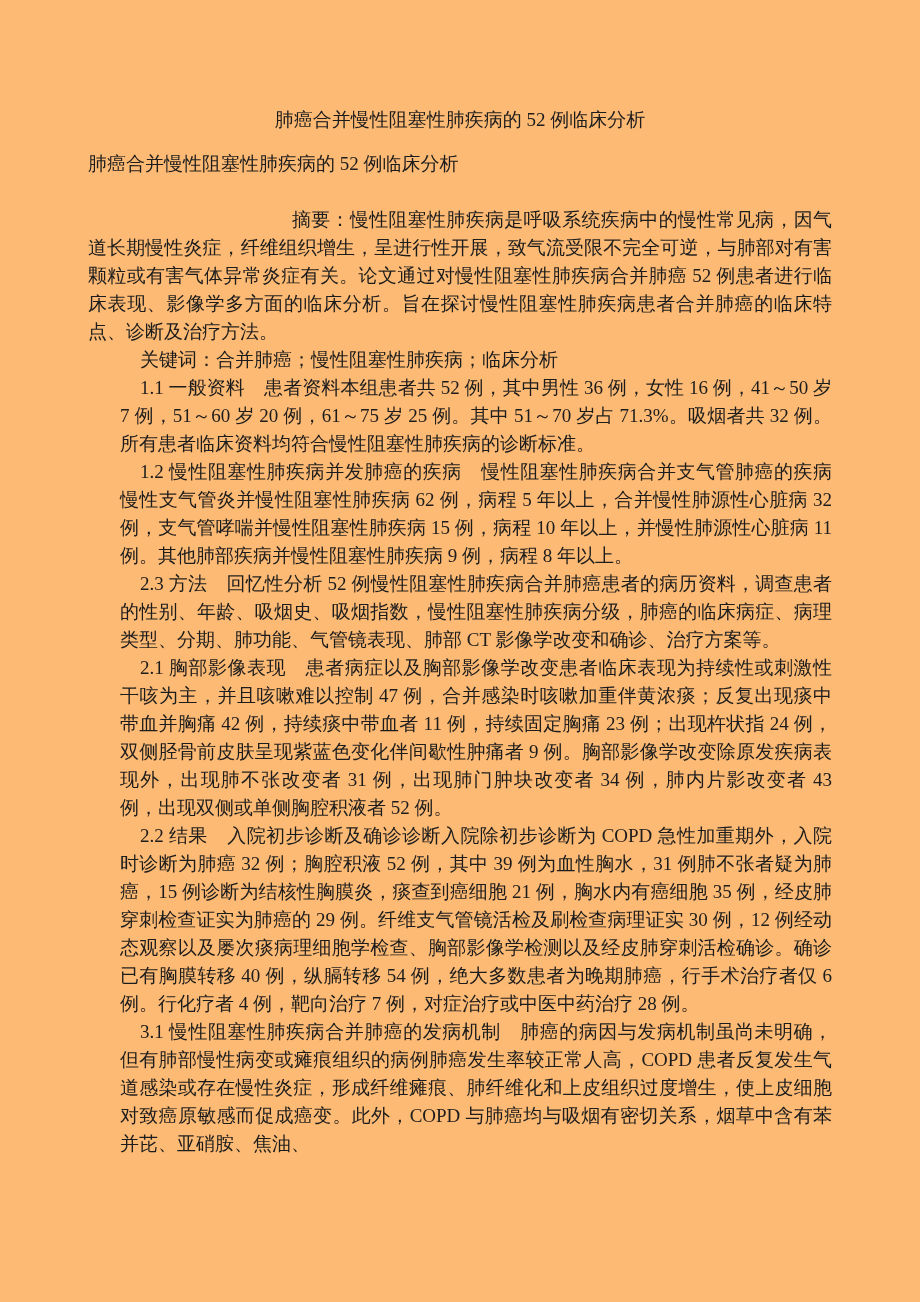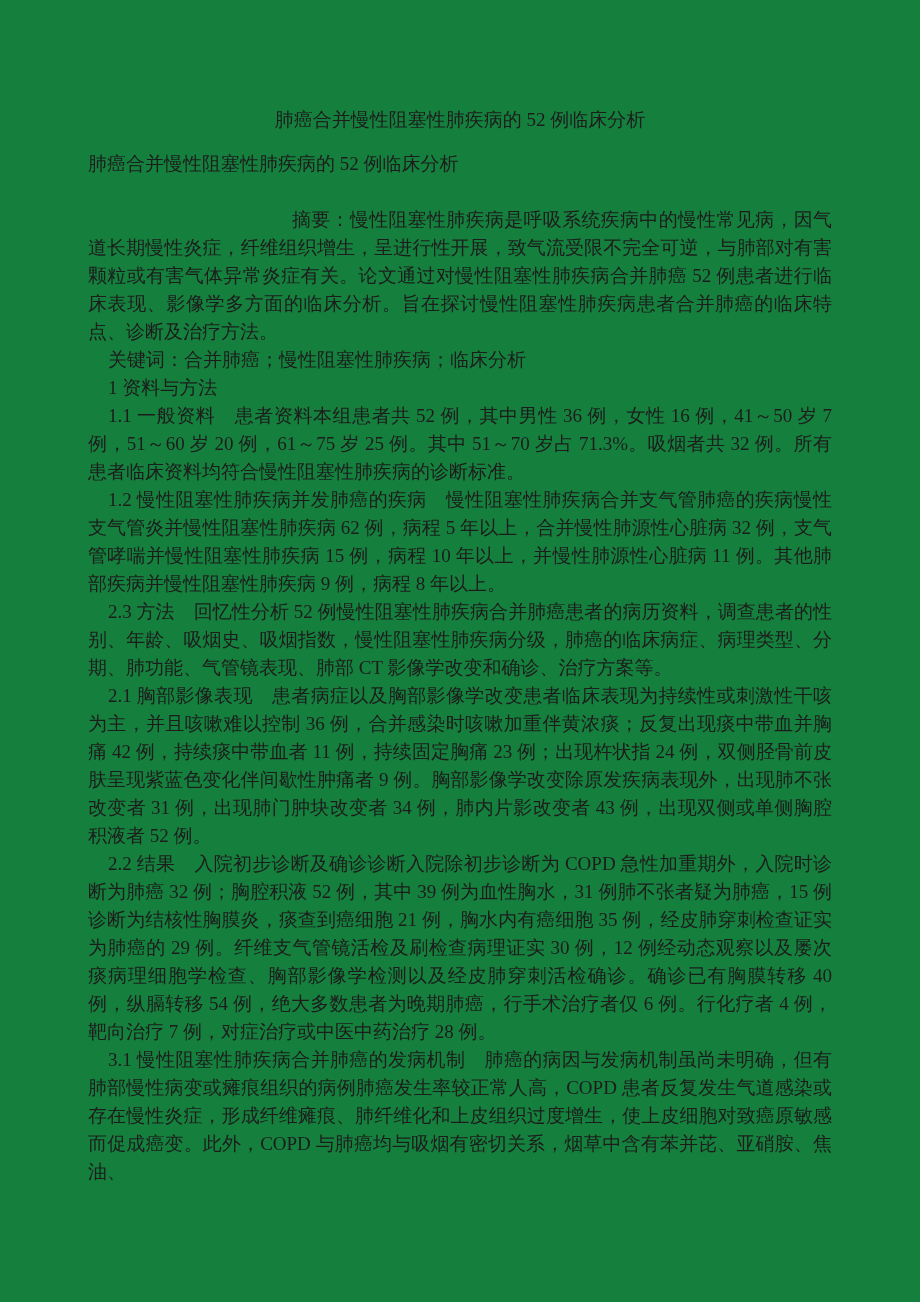--- a/index.html
+++ b/index.html
@@ -12,21 +12,21 @@
     height: 1302px;
     overflow: hidden;
     font-family: "Liberation Serif", "DejaVu Serif", serif;
     color: #1c1c1c;
   }
   .doc-page {
     box-sizing: border-box;
     width: 920px;
     height: 1302px;
     padding: 106px 88px 0 88px;
-    background: #15803d;
+    background: #fdba74;
   }
   .doc-page p {
     margin: 0;
     font-size: 19px;
     line-height: 28px;
     text-align: justify;
     word-break: break-all;
     white-space: pre-wrap;
   }
   p.doc-title {
@@ -37,44 +37,44 @@
     margin-bottom: 28px; 
     text-align: left;
   }
   p.abstract {
     text-indent: 204px; 
   }
   p.keywords,
   p.section-heading,
   p.body-para {
     text-indent: 20px; 
+    margin-left: 32px;
   }
 </style>
 </head>
 <body>
 
 <div class="doc-page">
 
   <p class="doc-title">肺癌合并慢性阻塞性肺疾病的 52 例临床分析</p>
 
   <p class="title-repeat">肺癌合并慢性阻塞性肺疾病的 52 例临床分析</p>
 
   <p class="abstract">摘要：慢性阻塞性肺疾病是呼吸系统疾病中的慢性常见病，因气道长期慢性炎症，纤维组织增生，呈进行性开展，致气流受限不完全可逆，与肺部对有害颗粒或有害气体异常炎症有关。论文通过对慢性阻塞性肺疾病合并肺癌 52 例患者进行临床表现、影像学多方面的临床分析。旨在探讨慢性阻塞性肺疾病患者合并肺癌的临床特点、诊断及治疗方法。</p>
 
   <p class="keywords">关键词：合并肺癌；慢性阻塞性肺疾病；临床分析</p>
 
-  <p class="section-heading">1 资料与方法</p>
 
   <p class="body-para">1.1 一般资料　患者资料本组患者共 52 例，其中男性 36 例，女性 16 例，41～50 岁 7 例，51～60 岁 20 例，61～75 岁 25 例。其中 51～70 岁占 71.3%。吸烟者共 32 例。所有患者临床资料均符合慢性阻塞性肺疾病的诊断标准。</p>
 
   <p class="body-para">1.2 慢性阻塞性肺疾病并发肺癌的疾病　慢性阻塞性肺疾病合并支气管肺癌的疾病慢性支气管炎并慢性阻塞性肺疾病 62 例，病程 5 年以上，合并慢性肺源性心脏病 32 例，支气管哮喘并慢性阻塞性肺疾病 15 例，病程 10 年以上，并慢性肺源性心脏病 11 例。其他肺部疾病并慢性阻塞性肺疾病 9 例，病程 8 年以上。</p>
 
   <p class="body-para">2.3 方法　回忆性分析 52 例慢性阻塞性肺疾病合并肺癌患者的病历资料，调查患者的性别、年龄、吸烟史、吸烟指数，慢性阻塞性肺疾病分级，肺癌的临床病症、病理类型、分期、肺功能、气管镜表现、肺部 CT 影像学改变和确诊、治疗方案等。</p>
 
 
-  <p class="body-para">2.1 胸部影像表现　患者病症以及胸部影像学改变患者临床表现为持续性或刺激性干咳为主，并且咳嗽难以控制 36 例，合并感染时咳嗽加重伴黄浓痰；反复出现痰中带血并胸痛 42 例，持续痰中带血者 11 例，持续固定胸痛 23 例；出现杵状指 24 例，双侧胫骨前皮肤呈现紫蓝色变化伴间歇性肿痛者 9 例。胸部影像学改变除原发疾病表现外，出现肺不张改变者 31 例，出现肺门肿块改变者 34 例，肺内片影改变者 43 例，出现双侧或单侧胸腔积液者 52 例。</p>
+  <p class="body-para">2.1 胸部影像表现　患者病症以及胸部影像学改变患者临床表现为持续性或刺激性干咳为主，并且咳嗽难以控制 47 例，合并感染时咳嗽加重伴黄浓痰；反复出现痰中带血并胸痛 42 例，持续痰中带血者 11 例，持续固定胸痛 23 例；出现杵状指 24 例，双侧胫骨前皮肤呈现紫蓝色变化伴间歇性肿痛者 9 例。胸部影像学改变除原发疾病表现外，出现肺不张改变者 31 例，出现肺门肿块改变者 34 例，肺内片影改变者 43 例，出现双侧或单侧胸腔积液者 52 例。</p>
 
   <p class="body-para">2.2 结果　入院初步诊断及确诊诊断入院除初步诊断为 COPD 急性加重期外，入院时诊断为肺癌 32 例；胸腔积液 52 例，其中 39 例为血性胸水，31 例肺不张者疑为肺癌，15 例诊断为结核性胸膜炎，痰查到癌细胞 21 例，胸水内有癌细胞 35 例，经皮肺穿刺检查证实为肺癌的 29 例。纤维支气管镜活检及刷检查病理证实 30 例，12 例经动态观察以及屡次痰病理细胞学检查、胸部影像学检测以及经皮肺穿刺活检确诊。确诊已有胸膜转移 40 例，纵膈转移 54 例，绝大多数患者为晚期肺癌，行手术治疗者仅 6 例。行化疗者 4 例，靶向治疗 7 例，对症治疗或中医中药治疗 28 例。</p>
 
 
   <p class="body-para">3.1 慢性阻塞性肺疾病合并肺癌的发病机制　肺癌的病因与发病机制虽尚未明确，但有肺部慢性病变或瘫痕组织的病例肺癌发生率较正常人高，COPD 患者反复发生气道感染或存在慢性炎症，形成纤维瘫痕、肺纤维化和上皮组织过度增生，使上皮细胞对致癌原敏感而促成癌变。此外，COPD 与肺癌均与吸烟有密切关系，烟草中含有苯并芘、亚硝胺、焦油、</p>
 
 </div>
 
 </body></html>

